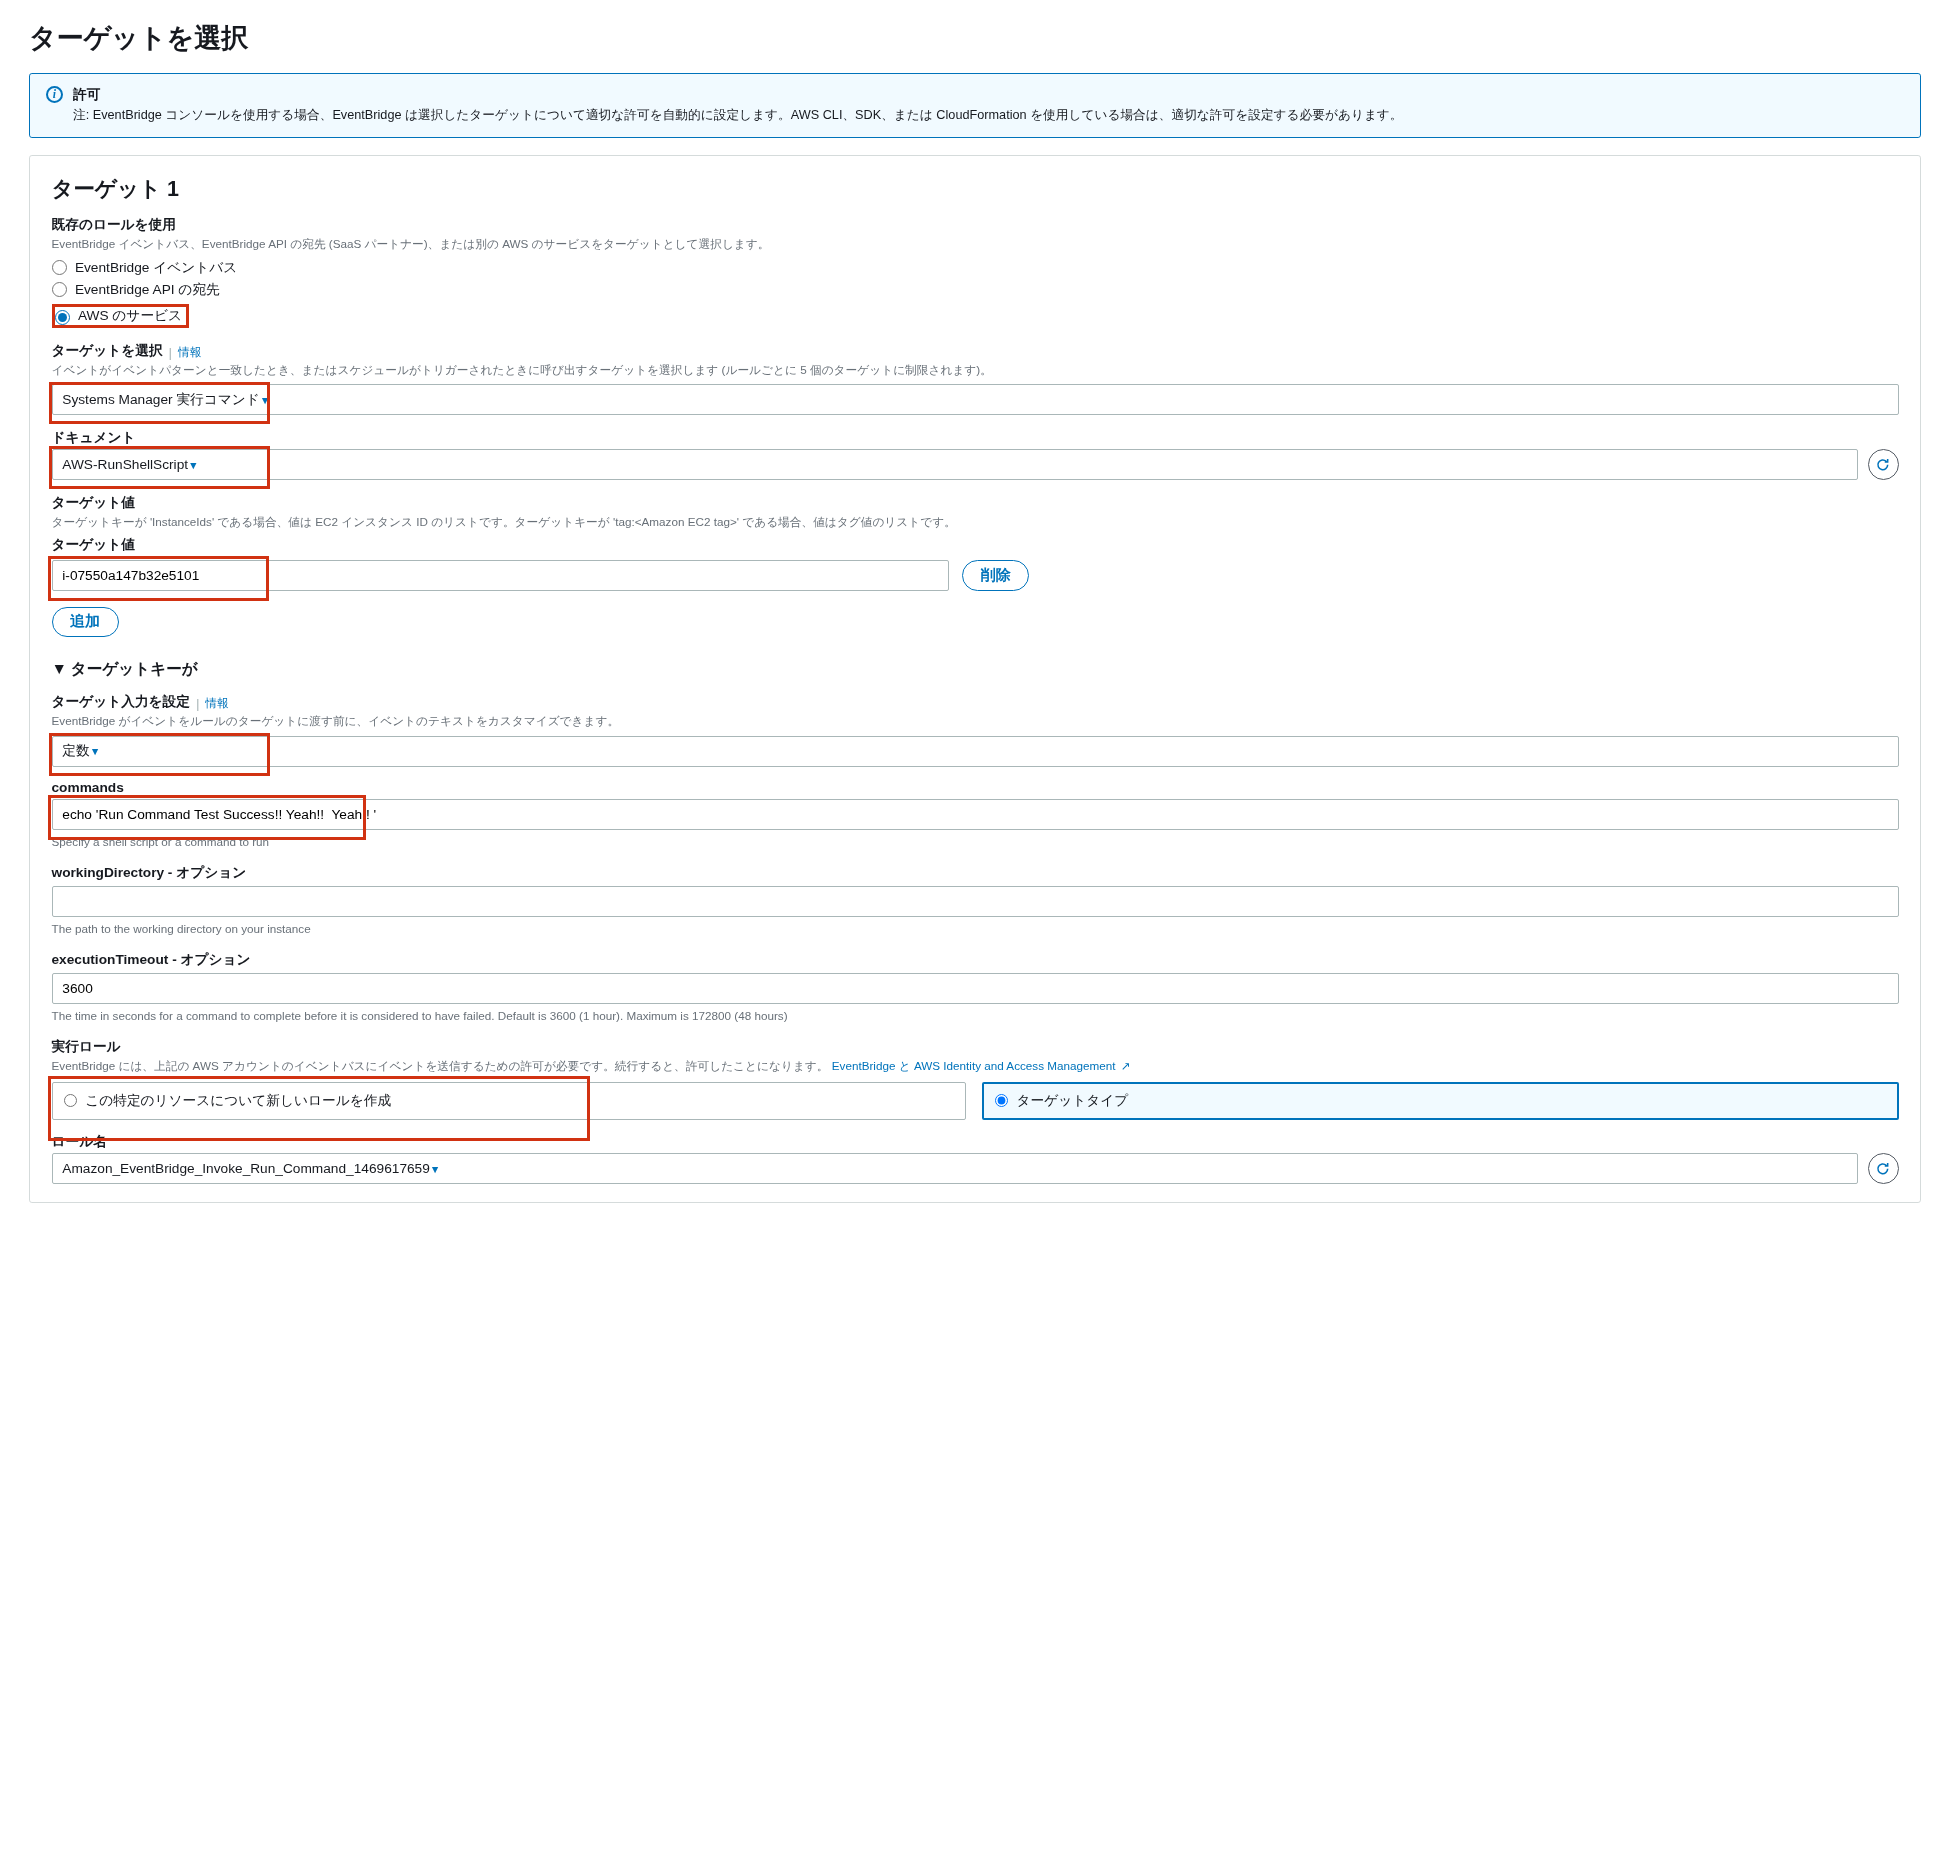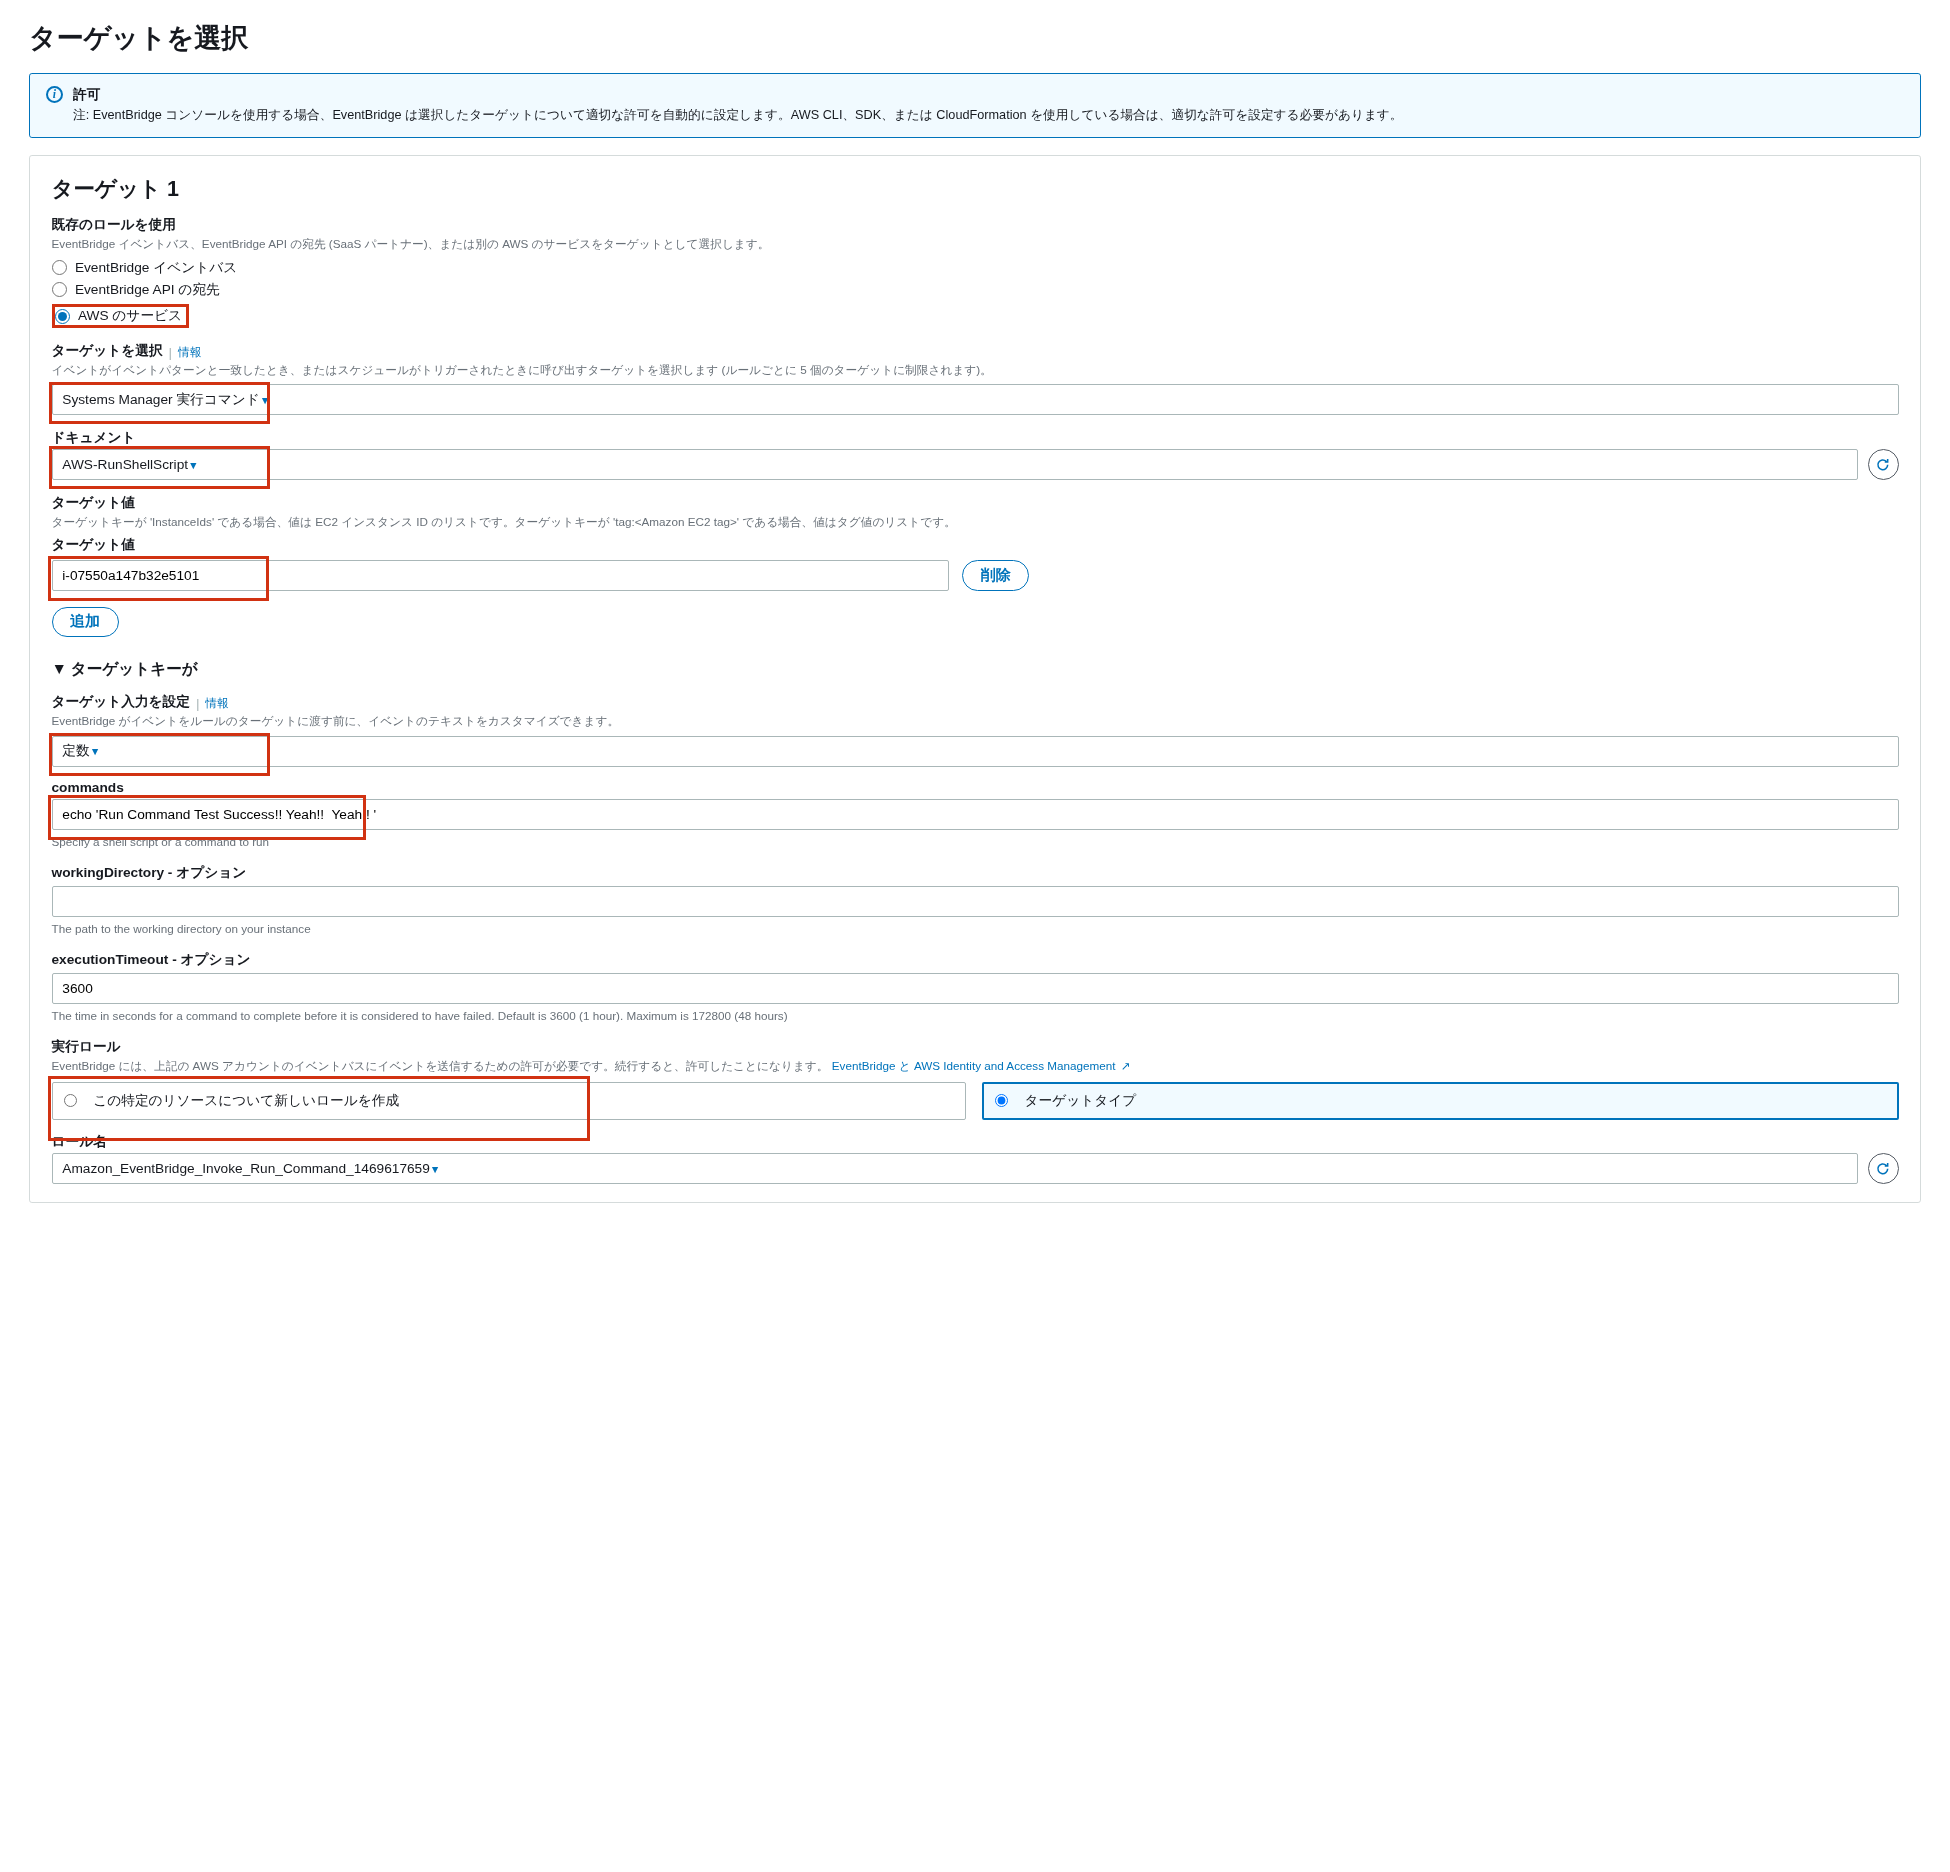--- a/index.html
+++ b/index.html
@@ -28,21 +28,21 @@
     .select-text { font-size: 13.7px; }
     .caret { color: #0073bb; font-size: 10.7px; }
     .input-box { width: 100%; border: 1px solid #aab7b8; border-radius: 2px; height: 31px; padding: 0 9.8px; font-size: 13.7px; background: #fff; outline: none; }
     .row-flex { display: flex; gap: 13.7px; align-items: center; }
     .row-flex .input-box { flex: 1; max-width: 897px; }
     .btn { border: 1px solid #545b64; background: #fff; color: #545b64; border-radius: 15.6px; padding: 4.9px 17.6px; font-size: 15px; font-weight: 700; cursor: pointer; }
     .btn-blue { border-color: #0073bb; color: #0073bb; }
     .refresh-btn { width: 31px; height: 31px; border: 1px solid #545b64; border-radius: 50%; display: flex; align-items: center; justify-content: center; cursor: pointer; flex-shrink: 0; background: #fff; color: #0073bb; }
     .refresh-btn svg { width: 15.6px; height: 15.6px; }
     .collapsible-header { font-size: 15.6px; font-weight: 700; margin-top: 21.5px; margin-bottom: 13.7px; display: flex; align-items: center; gap: 3.9px; cursor: pointer; }
-    .radio-option-box { flex: 1; border: 1px solid #aab7b8; border-radius: 2px; padding: 7.8px 11.7px; display: flex; align-items: center; gap: 16px; }
+    .radio-option-box { flex: 1; border: 1px solid #aab7b8; border-radius: 2px; padding: 7.8px 11.7px; display: flex; align-items: center; gap: 8px; }
     .radio-option-box.selected { border: 2px solid #0073bb; background: #f1faff; }
     .radio-grid { display: flex; gap: 15.6px; margin-top: 7.8px; }
     .ext-link { color: #0073bb; cursor: pointer; }
     .ext-link-icon { display: inline-block; margin-left: 2px; }
     .hl-inline-wrap { display: inline-block; border: 3.9px solid #d13212; padding-right: 3.9px; margin-top: 2px; }
     .add-btn-wrap { margin-top: 15.6px; }
     .hl-partial { position: relative; }
     .hl-partial::after { content: ''; position: absolute; left: -3.9px; top: -3.9px; width: 215px; height: calc(100% + 7.8px); border: 3.9px solid #d13212; pointer-events: none; }
     .hl-partial-wide::after { width: 312px; }
     .hl-partial-role::after { width: 536px; height: 59px; top: -5.9px; }
@@ -72,21 +72,21 @@
 
   <div class="radio-row">
     <input type="radio" name="ttype" style="">
     <label>EventBridge イベントバス</label>
   </div>
   <div class="radio-row">
     <input type="radio" name="ttype" style="">
     <label>EventBridge API の宛先</label>
   </div>
   <div class="hl-inline-wrap">
-    <div class="radio-row" style="margin:0;">
+    <div class="radio-row" style="margin:0;align-items:flex-end;">
       <input type="radio" name="ttype" checked="" style="">
       <label>AWS のサービス</label>
     </div>
   </div>
 
   <div class="field-block">
     <div class="label-row">
       <span class="label">ターゲットを選択</span>
       <span class="sep">|</span>
       <span class="info-link">情報</span>

